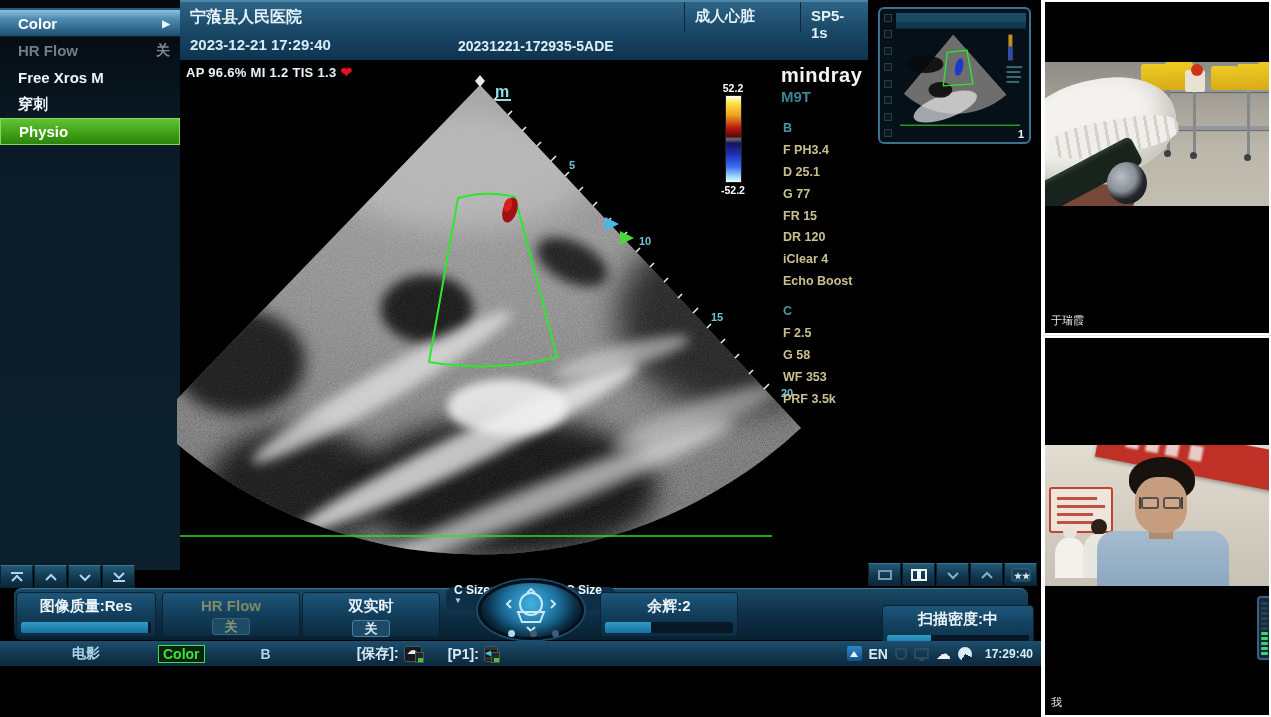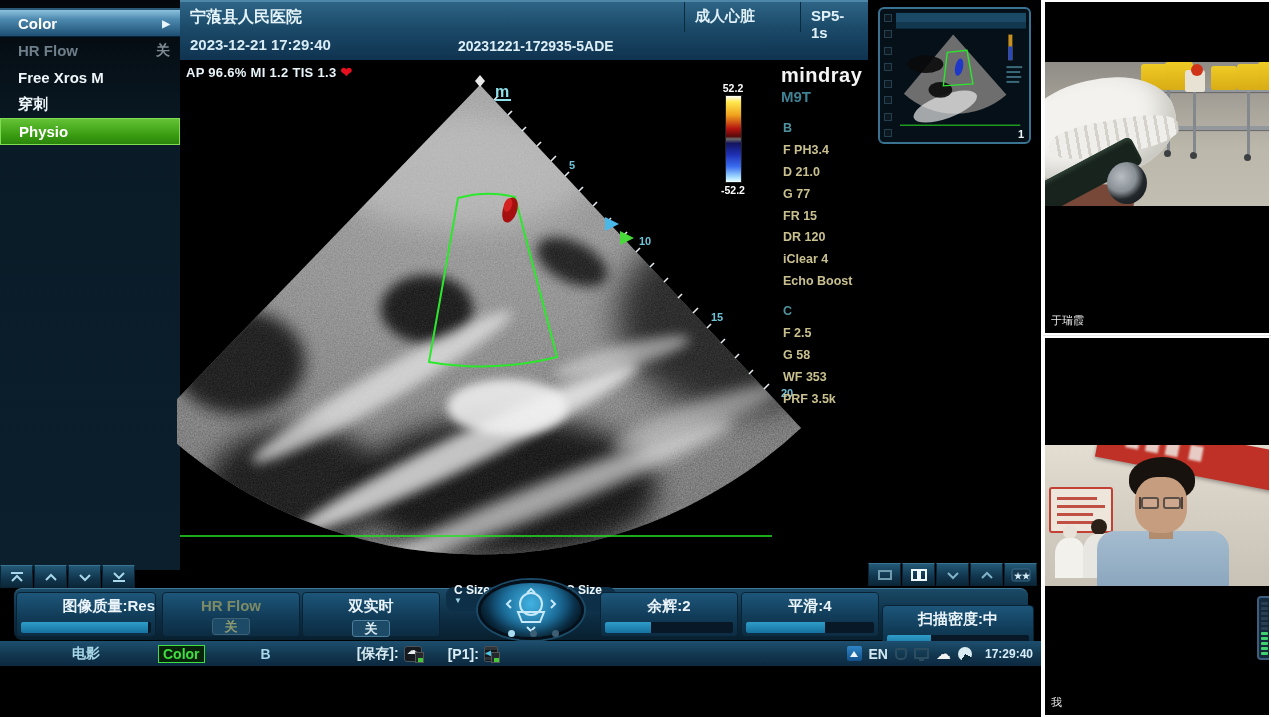--- a/index.html
+++ b/index.html
@@ -302,21 +302,21 @@
     <div class="cbar-min">-52.2</div>
   </div>
 
   <div class="brand">
     <div class="brand-logo">mindray</div>
     <div class="brand-model">M9T</div>
   </div>
   <div class="params">
     <div class="sec">B</div>
     <div>F PH3.4</div>
-    <div>D 21.0</div>
+    <div>D 25.1</div>
     <div>G 77</div>
     <div>FR 15</div>
     <div>DR 120</div>
     <div>iClear 4</div>
     <div>Echo Boost</div>
     <div class="gap"></div>
     <div class="sec">C</div>
     <div>F 2.5</div>
     <div>G 58</div>
     <div>WF 353</div>
@@ -405,21 +405,21 @@
     </div>
     <div class="nav-btn">
       <svg width="20" height="14">
           <rect x="1" y="1" width="18" height="12" rx="2" fill="#16394f" stroke="#3a6a88"></rect>
           <text x="3" y="11" font-size="9" fill="#cfe8f4">★★</text>
         </svg>
     </div>
   </div>
 
   <div class="ctrlbar">
-    <div class="cpanel" style="left:2px; width:140px;text-align:right;">
+    <div class="cpanel" style="left:2px; width:140px;">
       <div class="clabel">图像质量:Res</div>
       <div class="cbar-track">
         <div class="cbar-fill" style="width: 98%;"></div>
       </div>
     </div>
     <div class="cpanel dim" style="left:148px; width:138px;">
       <div class="clabel">HR Flow</div>
       <span class="toggle">关</span>
     </div>
     <div class="cpanel" style="left:288px; width:138px;">
@@ -450,26 +450,20 @@
     <div class="dots">
         <span></span>
         <span></span>
         <span></span>
       </div>
 
     <div class="cpanel" style="left:586px; width:138px;">
       <div class="clabel">余辉:2</div>
       <div class="cbar-track">
         <div class="cbar-fill" style="width: 36%;"></div>
-      </div>
-    </div>
-    <div class="cpanel" style="left:727px; width:138px;">
-      <div class="clabel">平滑:4</div>
-      <div class="cbar-track">
-        <div class="cbar-fill" style="width: 62%;"></div>
       </div>
     </div>
     <div class="cpanel" style="left:868px; width:152px;margin-top:13px;">
       <div class="clabel">扫描密度:中</div>
       <div class="cbar-track">
         <div class="cbar-fill" style="width: 31%;"></div>
       </div>
     </div>
   </div>
 

